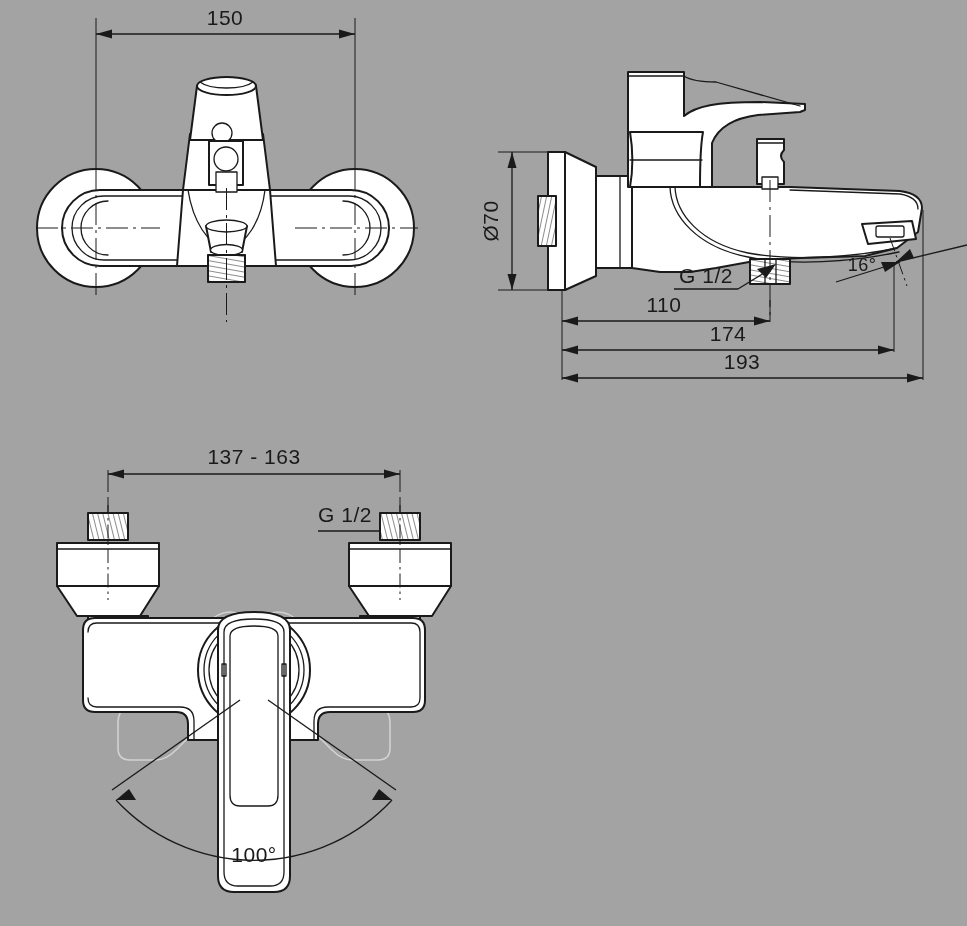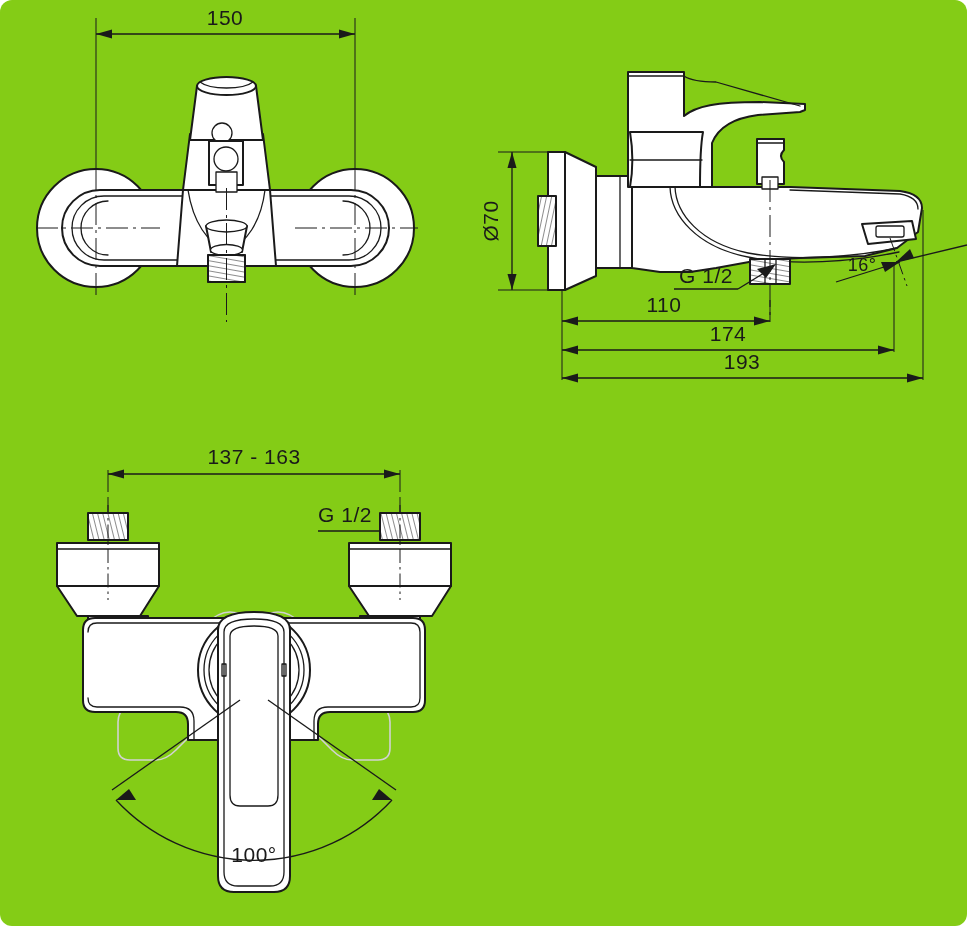--- a/index.html
+++ b/index.html
@@ -10,22 +10,21 @@
   body {
     width: 967px;
     height: 926px;
     font-family: "Liberation Sans", sans-serif;
     overflow: hidden;
   }
   #sheet {
     position: relative;
     width: 967px;
     height: 926px;
-    background: #84cc16;
-    border-radius: 12px;
+    background: #a3a3a3;
   }
   svg#drawing {
     display: block;
     width: 967px;
     height: 926px;
   }
   .outline {
     fill: none;
     stroke: #1a1a1a;
     stroke-width: 2;

